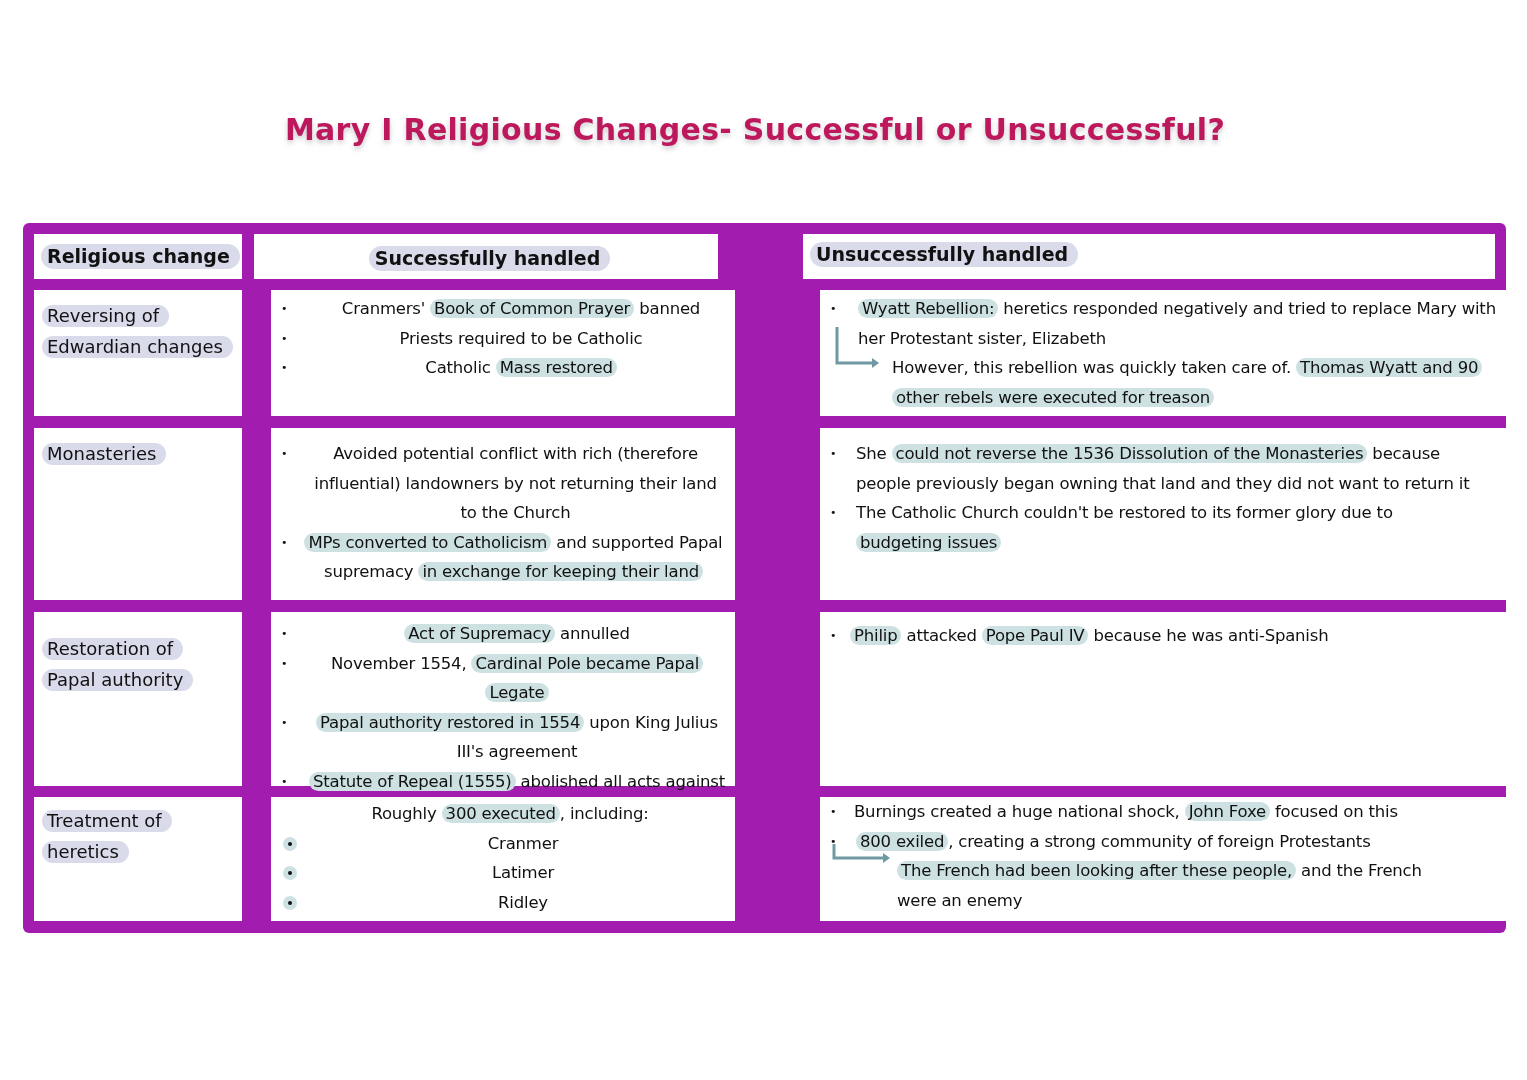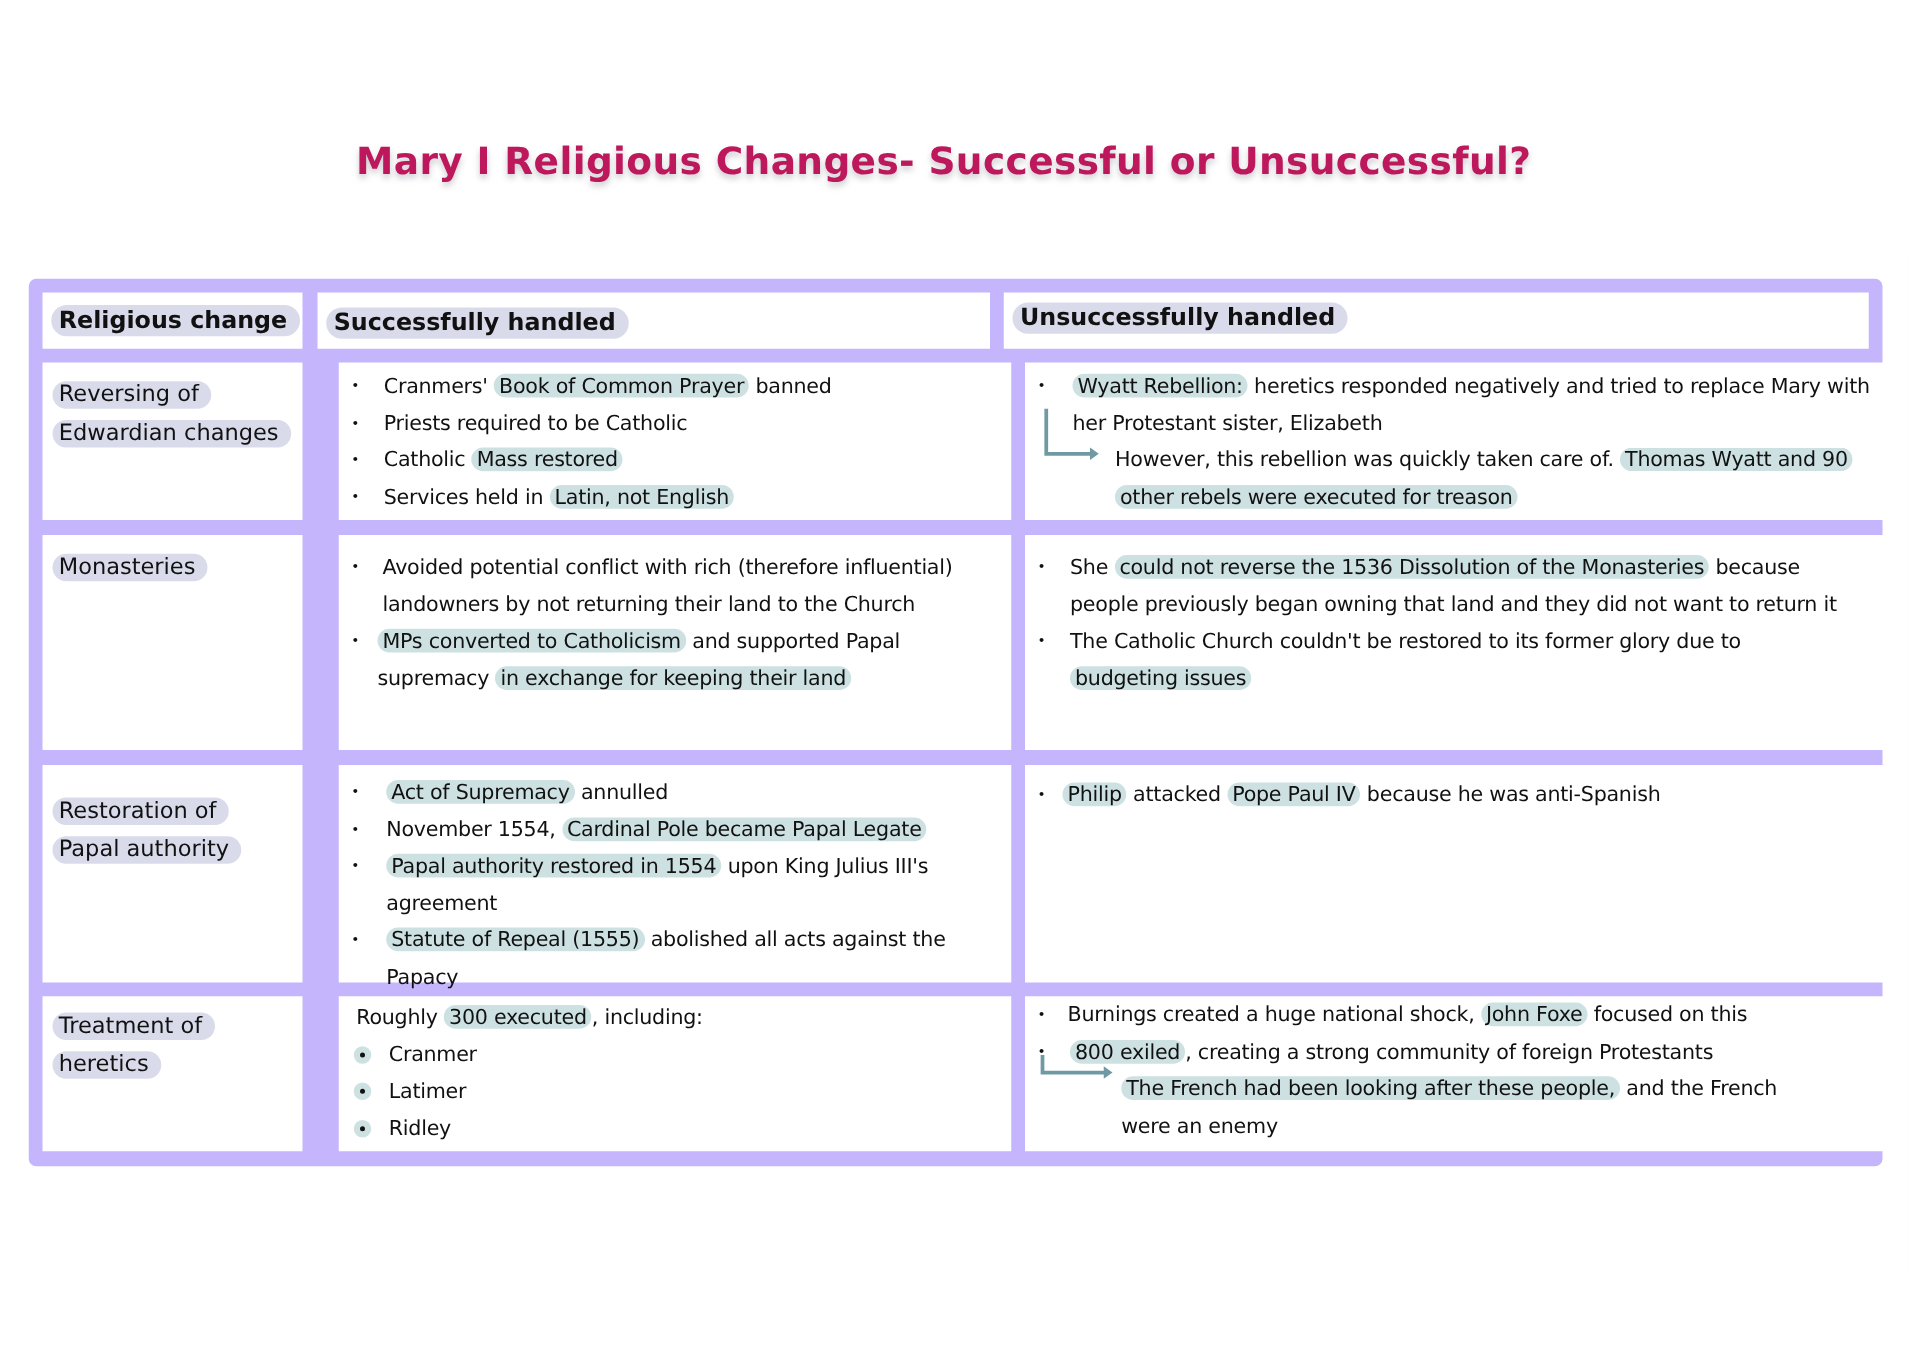--- a/index.html
+++ b/index.html
@@ -27,30 +27,30 @@
       letter-spacing: 0.3px;
       color: #be185d;
       text-shadow: 0 3px 5px rgba(160,160,170,0.55);
     }
     .frame {
       position: absolute;
       left: 23px;
       top: 223px;
       width: 1483px;
       height: 710px;
-      background: #c4b5fd;
+      background: #a21caf;
       border-radius: 6px;
     }
     .cell {
       position: absolute;
       background: #ffffff;
       box-sizing: border-box;
     }
     .c1 { left: 11px; width: 208px; }
-    .c2 { left: 231px; width: 538px; }
+    .c2 { left: 231px; width: 464px; text-align: center; }
     .c3 { left: 780px; width: 692px; }
     .r0 { top: 11px; height: 45px; }
     .r1 { top: 67px; height: 126px; }
     .r2 { top: 205px; height: 172px; }
     .r3 { top: 389px; height: 174px; }
     .r4 { top: 574px; height: 124px; }
 
     .hdr {
       display: inline-block;
       font-family: "DejaVu Sans", sans-serif;
@@ -157,21 +157,20 @@
     <div class="rowlabel">
       <span>Reversing of</span><br>
       <span>Edwardian changes</span>
     </div>
   </div>
   <div class="cell c2 r1 content" style="padding-top:4px">
     <ul class="blist">
       <li><span>Cranmers' </span><span class="hl">Book of Common Prayer</span><span> banned</span></li>
       <li><span>Priests required to be Catholic</span></li>
       <li><span>Catholic </span><span class="hl">Mass restored</span></li>
-      <li><span>Services held in </span><span class="hl">Latin, not English</span></li>
     </ul>
   </div>
   <div class="cell c3 r1 content" style="padding-top:4px; padding-right:14px">
     <ul class="blist">
       <li style="padding-left:38px"><span class="hl">Wyatt Rebellion:</span><span> heretics responded negatively and tried to replace Mary with her Protestant sister, Elizabeth</span></li>
     </ul>
     <div class="sub">
       <svg class="arrow" style="left:14px; top:-28px; width:48px; height:46px" viewBox="0 0 48 46">
         <path d="M3 2 V38 H40" stroke="#6f9aa3" stroke-width="3" fill="none"></path>
         <path d="M38 33 L45 38 L38 43 Z" fill="#6f9aa3"></path>

